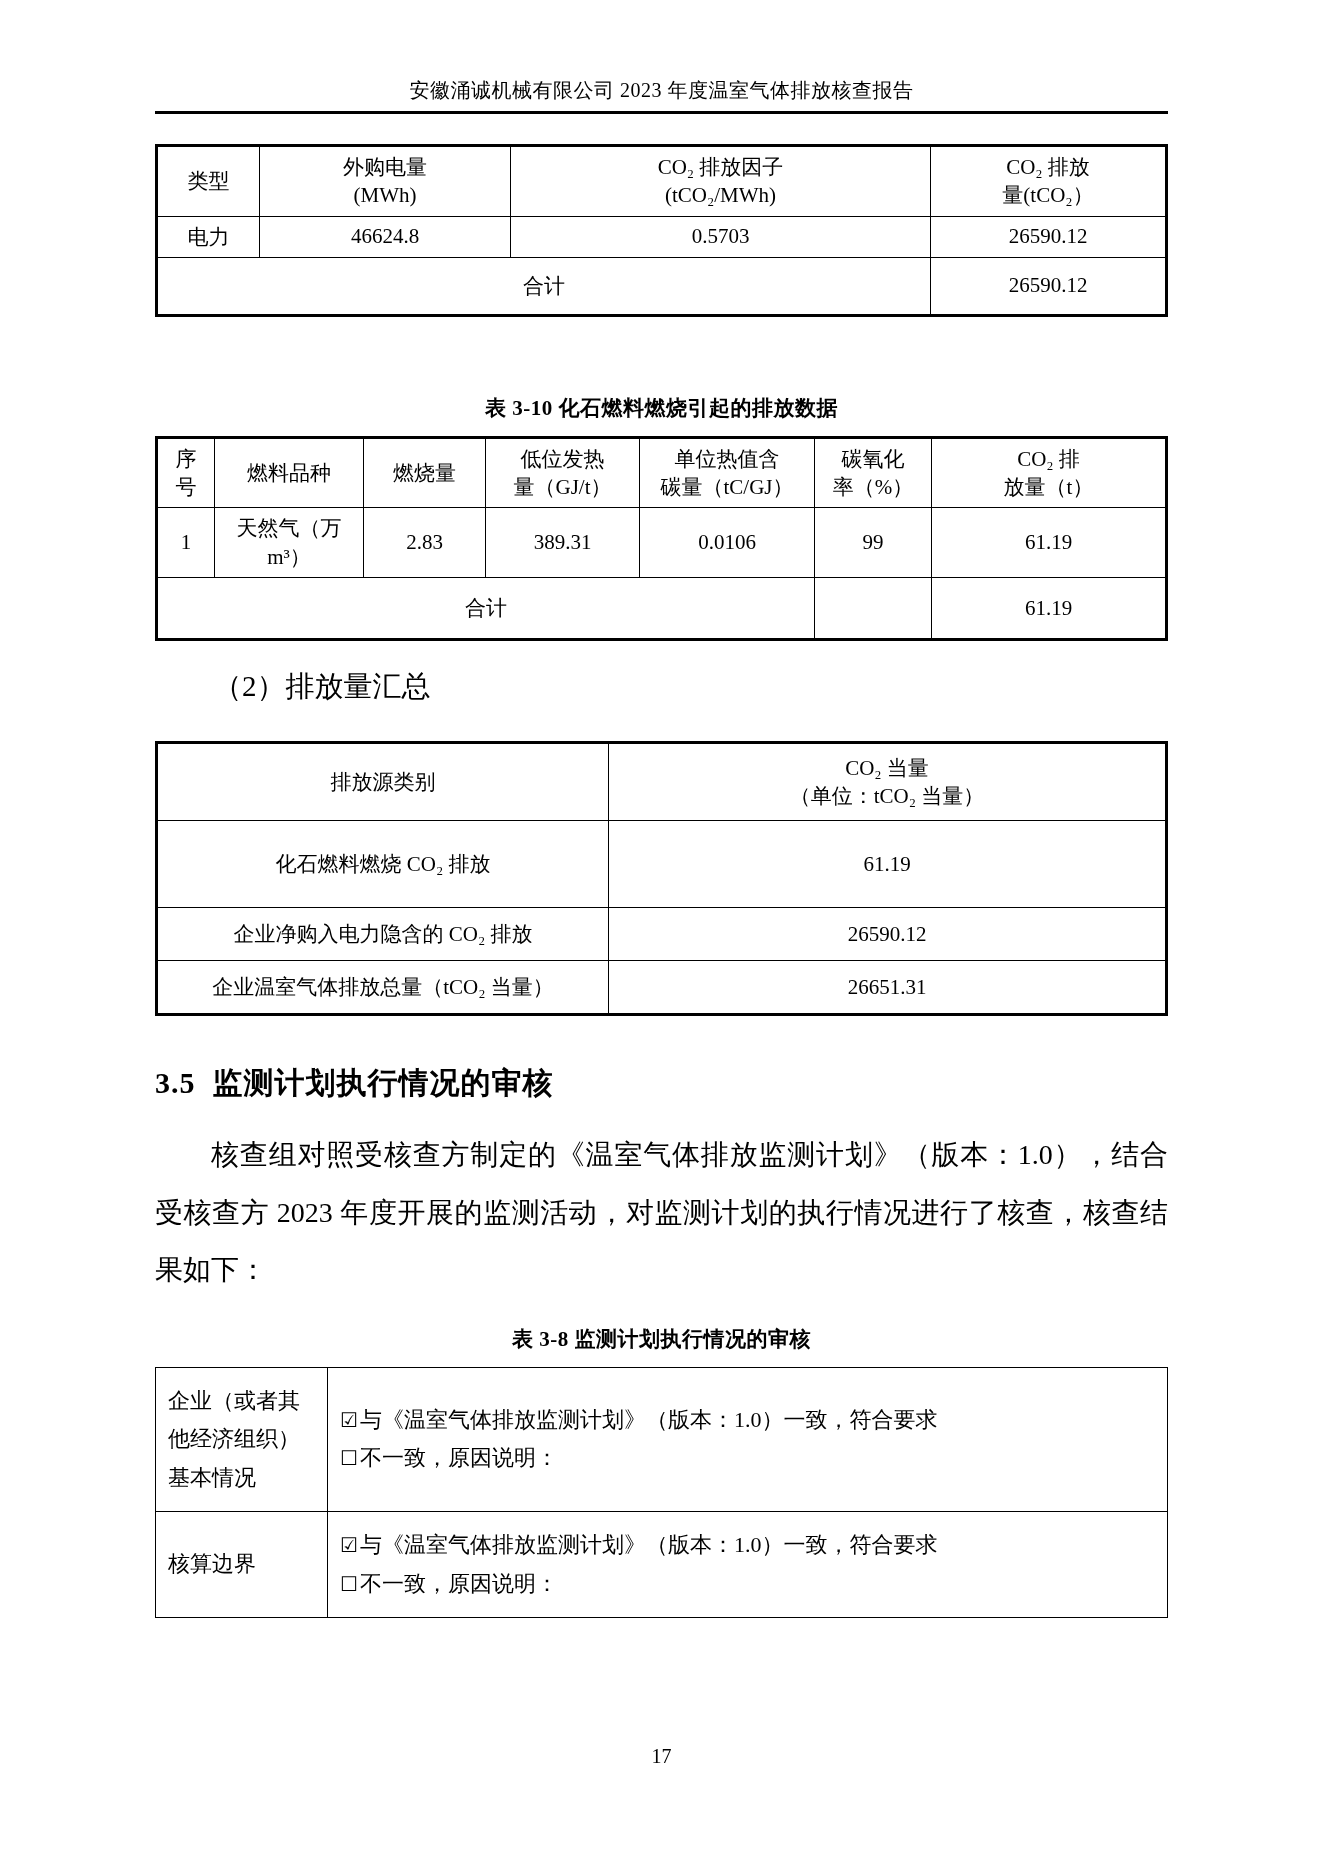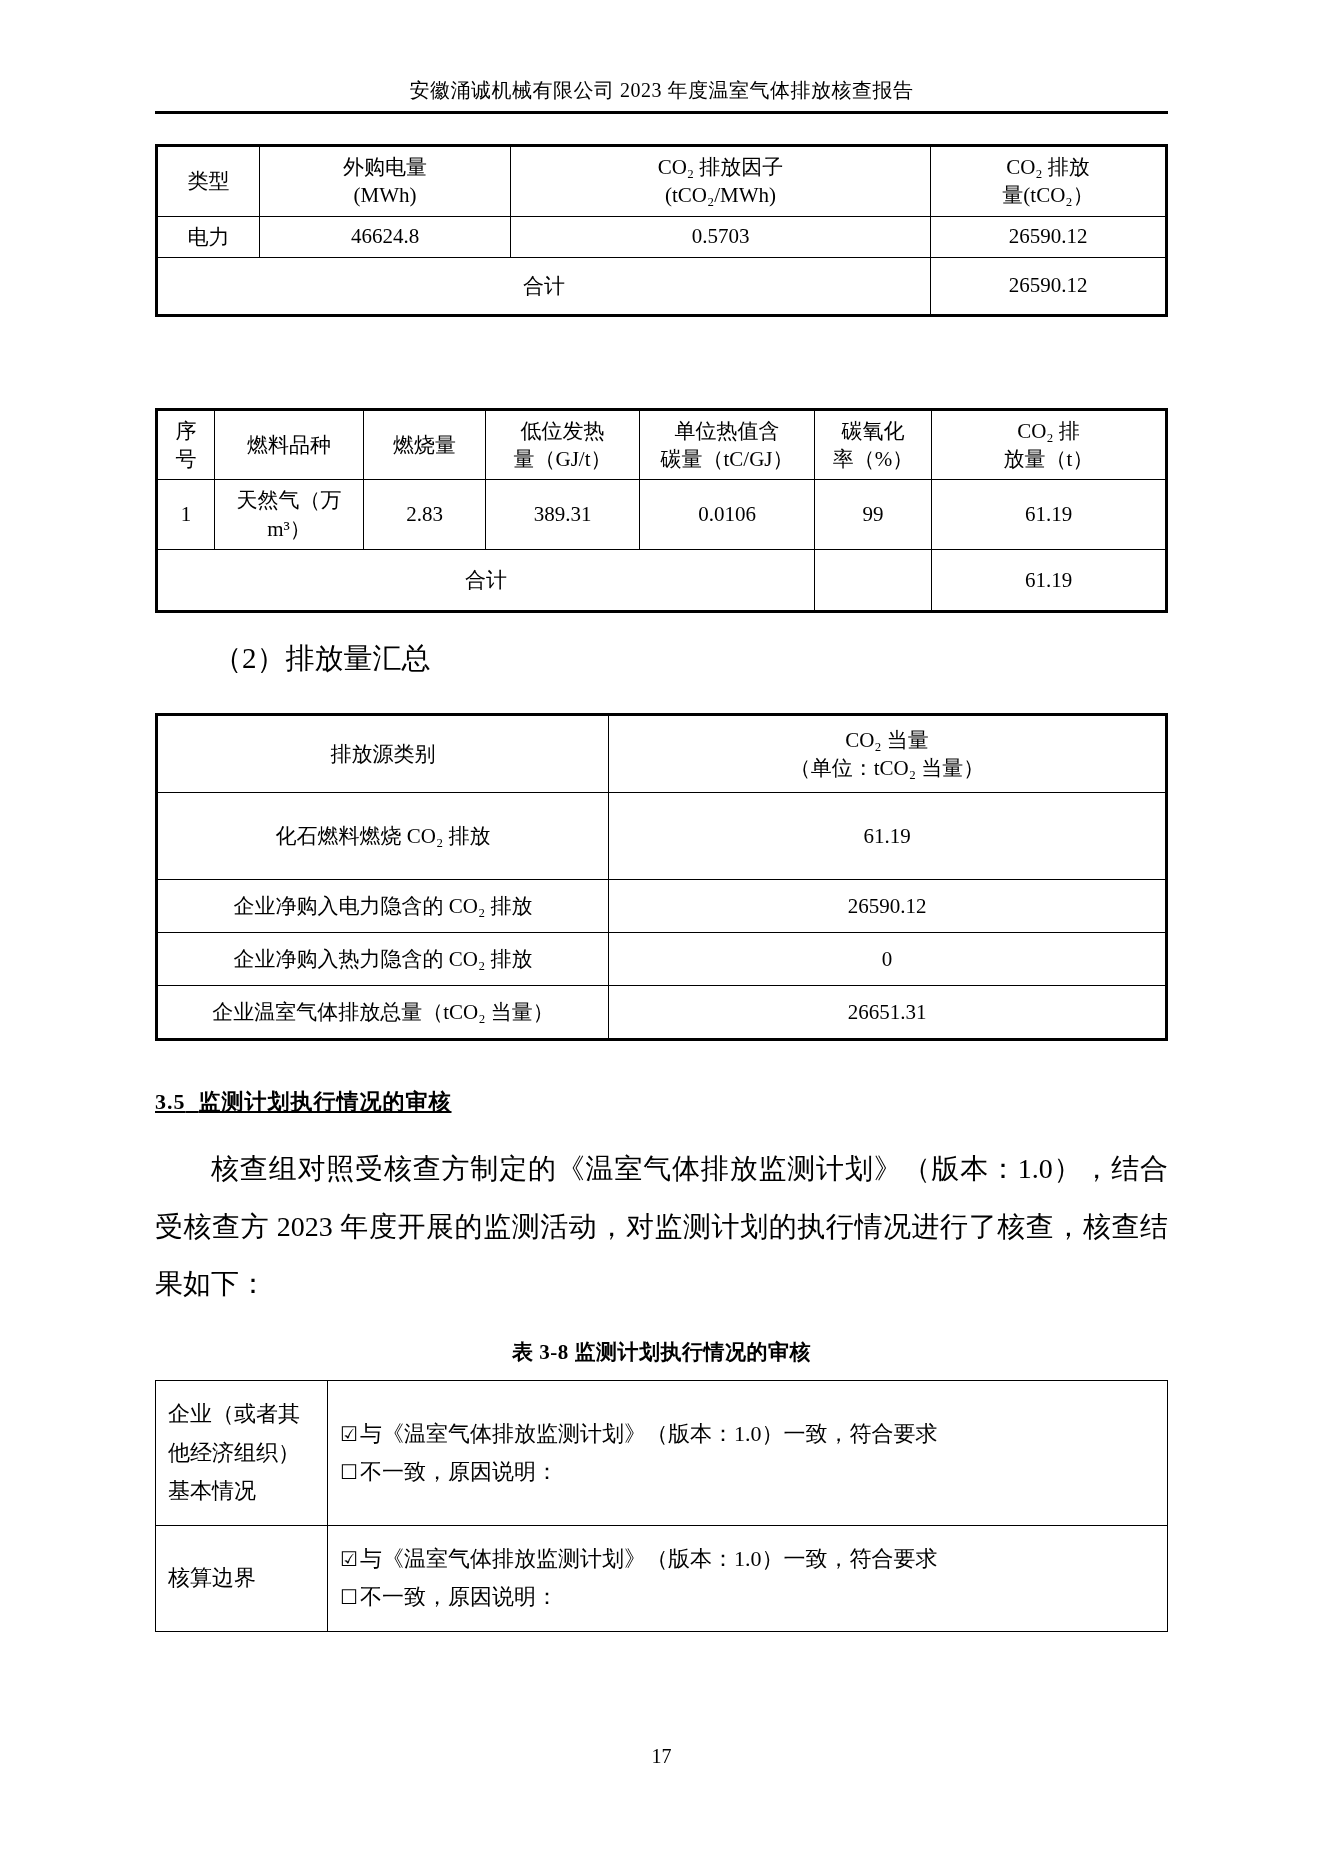--- a/index.html
+++ b/index.html
@@ -95,26 +95,25 @@
   .para.indent {
     text-indent: 2em;
   }
   .sub-label {
     font-size: 29px;
     text-indent: 2em;
     line-height: 1.6;
     margin: 0;
   }
   h2.section-head {
-    font-size: 22px;
+    font-size: 30px;
     font-weight: bold;
     margin: 0;
     line-height: 1.4;
     letter-spacing: 1px;
-    text-decoration: underline;
   }
 
   
   table.audit-table {
     border-collapse: collapse;
     width: 100%;
     table-layout: fixed;
     font-size: 22px;
   }
   table.audit-table td {
@@ -191,20 +190,21 @@
         <tr>
           <td colspan="3" style="padding:14px 4px;">合计</td>
           <td>26590.12</td>
         </tr>
       </tbody>
     </table>
 
     <div class="sp-52"></div>
     <div style="height:25px"></div>
 
+    <div class="table-caption">表 3-10  化石燃料燃烧引起的排放数据</div>
 
     <div class="sp-14"></div>
 
     <table class="doc-table outer-thick">
       <colgroup>
         <col style="width:58px">
         <col style="width:149px">
         <col style="width:122px">
         <col style="width:154px">
         <col style="width:175px">
@@ -280,24 +280,20 @@
         </tr>
         <tr>
           <td style="padding:29px 4px;">化石燃料燃烧 CO₂ 排放</td>
           <td>61.19</td>
         </tr>
         <tr>
           <td style="padding:12px 4px;text-align:center;">企业净购入电力隐含的 CO₂ 排放</td>
           <td>26590.12</td>
         </tr>
         <tr>
-          <td style="padding:12px 4px;">企业净购入热力隐含的 CO₂ 排放</td>
-          <td>0</td>
-        </tr>
-        <tr>
           <td style="padding:12px 4px;">企业温室气体排放总量（tCO₂ 当量）</td>
           <td>26651.31</td>
         </tr>
       </tbody>
     </table>
 
     <div style="height:46px"></div>
 
     <h2 class="section-head">
       <span>3.5</span>&nbsp;&nbsp;<span>监测计划执行情况的审核</span>

